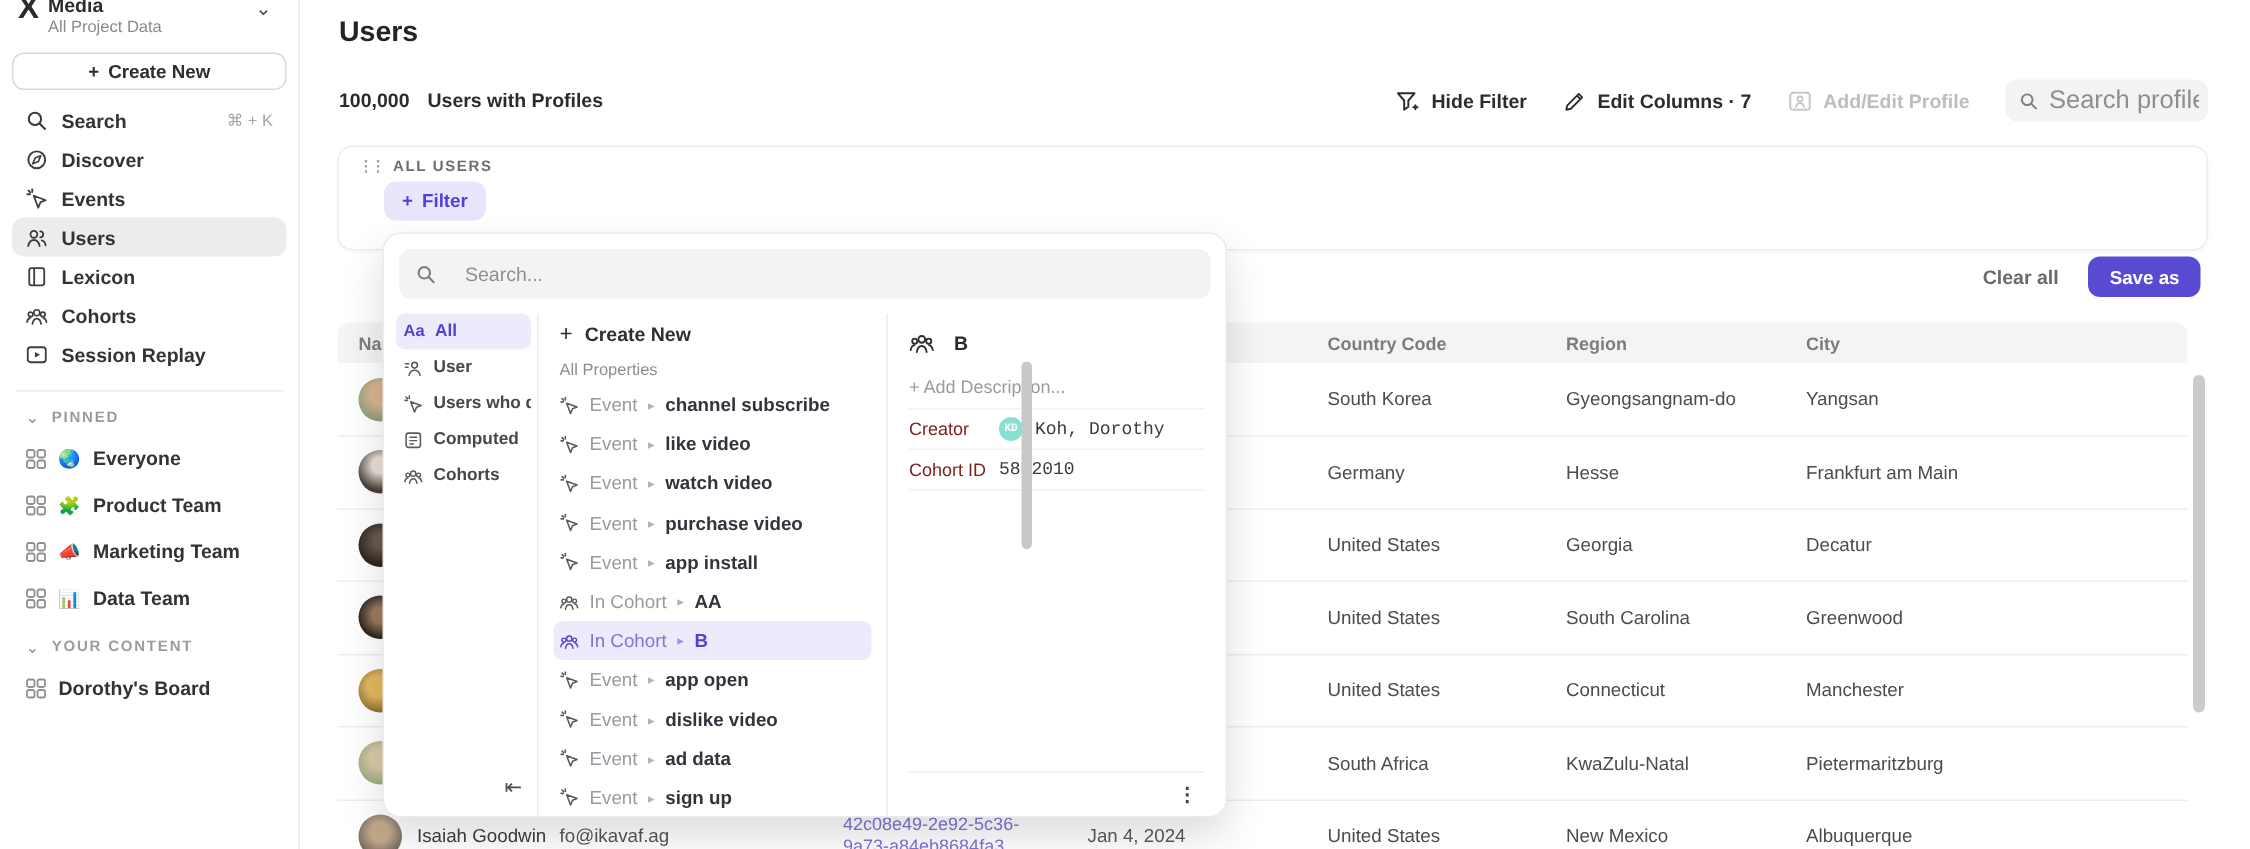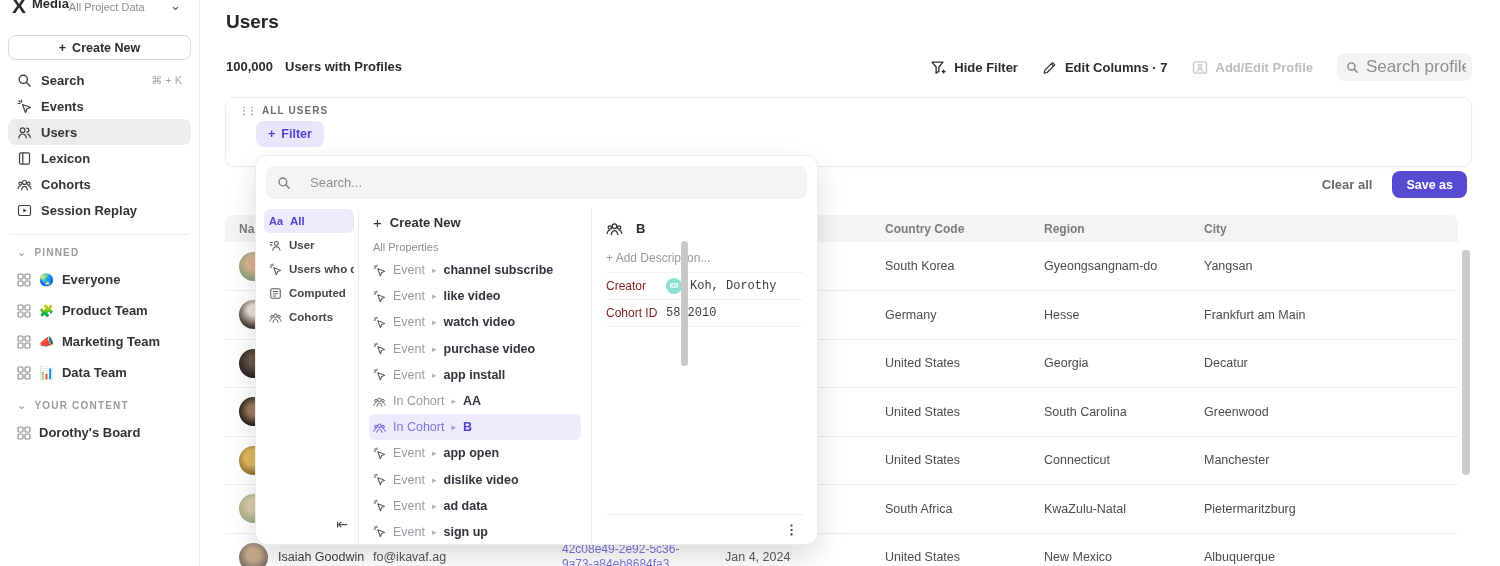--- a/index.html
+++ b/index.html
@@ -8,21 +8,21 @@
     position:relative; width:1500px; height:566px; overflow:hidden;
     font-family:"Liberation Sans", sans-serif; color:#2f2f2f; background:#fff;
   }
   svg{ display:block; }
 
   
   .sidebar{ position:absolute; left:0; top:0; width:200px; height:566px;
     border-right:1px solid #ebebeb; padding:0 8px; background:#fff; }
   .project{ position:relative; height:28px; display:flex; align-items:flex-start; gap:8px; padding-left:4px; }
   .logo-mark{ font-weight:900; font-size:21px; line-height:1; color:#2b2b2b; margin-top:-5px; letter-spacing:-2px; }
-  .proj-text{ display:flex; flex-direction:row; }
+  .proj-text{ display:flex; flex-direction:column; }
   .proj-name{ font-size:13px; font-weight:700; color:#2c2c2c; margin-top:-4px; }
   .proj-sub{ font-size:11px; color:#8b8b8b; margin-top:1px; }
   .proj-chev{ position:absolute; right:10px; top:-2px; font-size:13px; color:#4a4a4a; }
   .create-btn{ margin-top:7px; height:25px; border:1px solid #d9d9d9; border-radius:8px;
     display:flex; align-items:center; justify-content:center; gap:6px;
     font-size:12.5px; font-weight:700; color:#2e2e2e; background:#fff; cursor:pointer; }
   .nav{ margin-top:7px; }
   .nav-item{ height:26px; display:flex; align-items:center; gap:9px; padding:0 9px;
     border-radius:8px; font-size:13px; font-weight:600; color:#333; cursor:pointer; }
   .nav-item.active{ background:#ececee; }
@@ -169,20 +169,29 @@
               <circle cx="6.3" cy="6.3" r="4.1" fill="none" stroke="currentColor" stroke-width="1.4"></circle>
               <line x1="9.5" y1="9.5" x2="13" y2="13" stroke="currentColor" stroke-width="1.4" stroke-linecap="round"></line>
             </svg>
         </span>
         <span>Search</span>
         <span class="shortcut">⌘ + K</span>
       </div>
       <div class="nav-item">
         <span class="nico">
           <svg width="15" height="15" viewBox="0 0 15 15">
+              <circle cx="7.5" cy="7.5" r="5.6" fill="none" stroke="currentColor" stroke-width="1.3"></circle>
+              <polygon points="10.2,4.8 8.6,8.6 4.8,10.2 6.4,6.4" fill="none" stroke="currentColor" stroke-width="1.1" stroke-linejoin="round"></polygon>
+            </svg>
+        </span>
+        <span>Discover</span>
+      </div>
+      <div class="nav-item">
+        <span class="nico">
+          <svg width="15" height="15" viewBox="0 0 15 15">
               <polygon points="5.5,5.5 13.5,8.5 10,9.8 8.5,13.5" fill="none" stroke="currentColor" stroke-width="1.2" stroke-linejoin="round"></polygon>
               <line x1="4.5" y1="1.2" x2="4.5" y2="3" stroke="currentColor" stroke-width="1.2" stroke-linecap="round"></line>
               <line x1="1.2" y1="4.5" x2="3" y2="4.5" stroke="currentColor" stroke-width="1.2" stroke-linecap="round"></line>
               <line x1="2" y1="2" x2="3.2" y2="3.2" stroke="currentColor" stroke-width="1.2" stroke-linecap="round"></line>
             </svg>
         </span>
         <span>Events</span>
       </div>
       <div class="nav-item active">
         <span class="nico">

